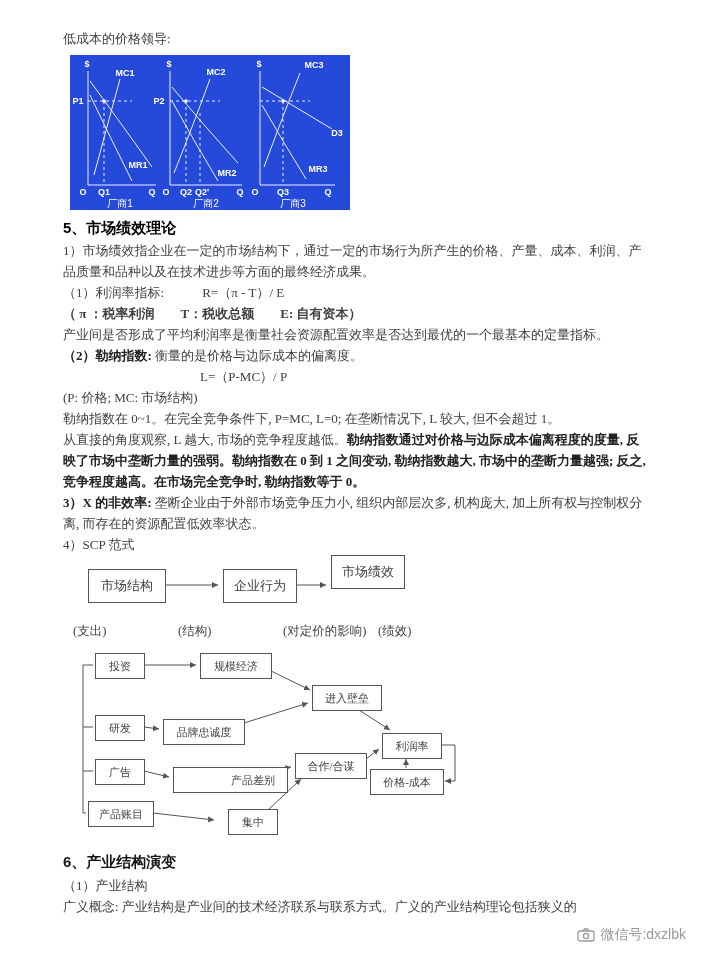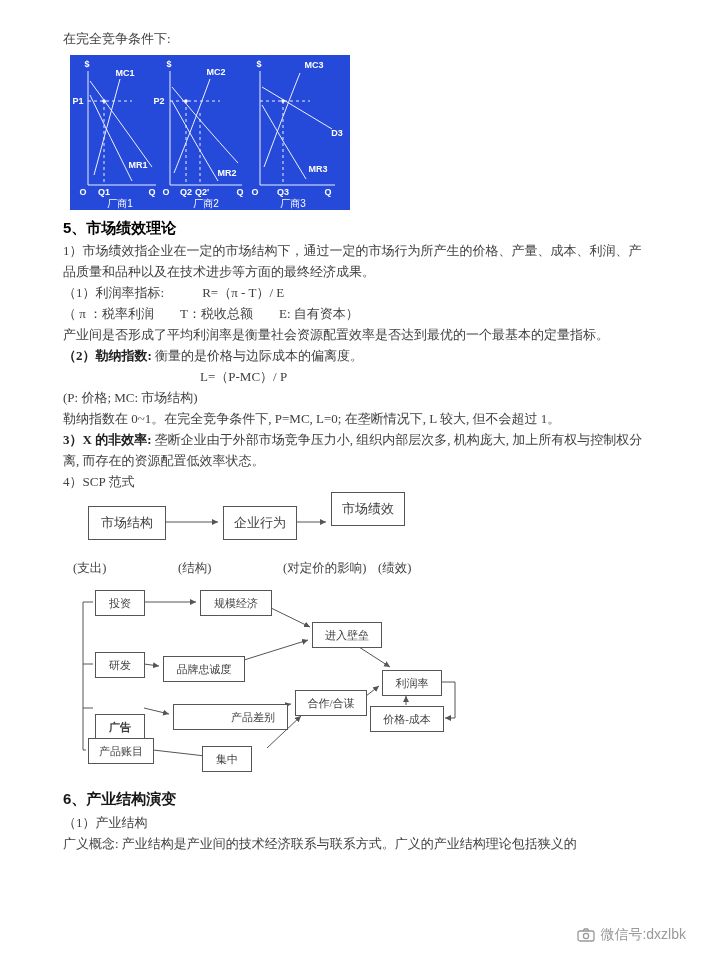--- a/index.html
+++ b/index.html
@@ -1,20 +1,20 @@
 <!DOCTYPE html>
 <html><head>
 <meta charset="utf-8">
 <style>
   html,body{margin:0;padding:0;background:#ffffff;}
   .page{width:715px;height:963px;background:#ffffff;position:relative;overflow:hidden;
         font-family:"Liberation Serif","DejaVu Serif",serif;color:#3f3f3f;}
   .content{position:absolute;left:63px;top:28px;width:589px;}
   .content p{font-size:13px;line-height:21px;margin:0;}
-  .pre{white-space:pre-wrap;}
+  .pre{white-space:pre-wrap;font-weight:bold;}
   .h-red{font-size:15px;font-weight:bold;color:#000000;margin:9px 0 2px 0;
          font-family:"Liberation Sans","DejaVu Sans",sans-serif;}
   .h-black{font-size:15px;font-weight:bold;color:#161616;margin:13px 0 3px 0;
          font-family:"Liberation Sans","DejaVu Sans",sans-serif;}
   .bold{font-weight:bold;color:#222;}
   .formula-indent{padding-left:137px;}
   .formula-gap{margin-left:38px;}
   .price-chart{margin:6px 0 0 7px;width:280px;height:155px;}
   .price-chart svg{display:block;}
   .chart-label{font-family:"Liberation Sans","DejaVu Sans",sans-serif;font-size:9px;fill:#ffffff;font-weight:bold;}
@@ -31,21 +31,21 @@
   .watermark{position:absolute;right:26px;bottom:18px;display:flex;align-items:center;gap:5px;
              color:#999;font-family:"Liberation Sans","DejaVu Sans",sans-serif;font-size:14px;
              background:rgba(255,255,255,.65);padding:1px 3px;z-index:5;}
 </style>
 </head>
 <body>
 
 <div class="page">
   <div class="content">
 
-    <p>在完全竞争条件下:</p>
+    <p>低成本的价格领导:</p>
 
     <div class="price-chart">
       <svg viewBox="0 0 280 155" width="280" height="155">
         <rect x="0" y="0" width="280" height="155" fill="#2549d8"></rect>
 
         <g stroke="#eef0ff" fill="none" stroke-width="1">
           <path d="M18,16 V130 H86"></path>
           <path d="M20,26 Q45,60 82,112"></path>
           <path d="M20,40 Q40,82 62,126"></path>
           <path d="M24,120 Q38,68 50,24"></path>
@@ -105,20 +105,21 @@
     <div class="h-red">5、市场绩效理论</div>
 
     <p>1）市场绩效指企业在一定的市场结构下，通过一定的市场行为所产生的价格、产量、成本、利润、产品质量和品种以及在技术进步等方面的最终经济成果。</p>
     <p><span>（1）利润率指标:</span><span class="formula-gap">R=（π - T）/ E</span></p>
     <p class="pre">（ π ：税率利润　　T：税收总额　　E: 自有资本）</p>
     <p>产业间是否形成了平均利润率是衡量社会资源配置效率是否达到最优的一个最基本的定量指标。</p>
     <p><span class="bold">（2）勒纳指数:</span><span> 衡量的是价格与边际成本的偏离度。</span></p>
     <p class="formula-indent">L=（P-MC）/ P</p>
     <p>(P: 价格; MC: 市场结构)</p>
     <p>勒纳指数在 0~1。在完全竞争条件下, P=MC, L=0; 在垄断情况下, L 较大, 但不会超过 1。</p>
+    <p><span>从直接的角度观察, L 越大, 市场的竞争程度越低。</span><span class="bold">勒纳指数通过对价格与边际成本偏离程度的度量, 反映了市场中垄断力量的强弱。勒纳指数在 0 到 1 之间变动, 勒纳指数越大, 市场中的垄断力量越强; 反之, 竞争程度越高。在市场完全竞争时, 勒纳指数等于 0。</span></p>
     <p><span class="bold">3）X 的非效率:</span><span> 垄断企业由于外部市场竞争压力小, 组织内部层次多, 机构庞大, 加上所有权与控制权分离, 而存在的资源配置低效率状态。</span></p>
     <p>4）SCP 范式</p>
 
     <div class="scp">
       <svg class="scp-arrows" width="589" height="90">
         <defs>
           <marker id="arrw" markerWidth="8" markerHeight="8" refX="6" refY="3" orient="auto">
             <path d="M0,0 L6,3 L0,6 z" fill="#555"></path>
           </marker>
         </defs>
@@ -156,27 +157,27 @@
           <line x1="303" y1="114" x2="316" y2="104" marker-end="url(#arrw)"></line>
           <line x1="343" y1="123" x2="343" y2="114" marker-end="url(#arrw)"></line>
           <path d="M378,100 H392 V136 H382" marker-end="url(#arrw)"></path>
         </g>
       </svg>
       <div class="flow-box" style="left:32px;top:8px;width:48px;">投资</div>
       <div class="flow-box" style="left:137px;top:8px;width:70px;">规模经济</div>
       <div class="flow-box" style="left:249px;top:40px;width:68px;">进入壁垒</div>
       <div class="flow-box" style="left:32px;top:70px;width:48px;">研发</div>
       <div class="flow-box" style="left:100px;top:74px;width:80px;">品牌忠诚度</div>
-      <div class="flow-box" style="left:32px;top:132px;width:48px;font-weight:bold;">广告</div>
+      <div class="flow-box" style="left:32px;top:114px;width:48px;">广告</div>
       <div class="flow-box" style="left:110px;top:122px;width:68px;padding-left:45px;">产品差别</div>
       <div class="flow-box" style="left:232px;top:108px;width:70px;">合作/合谋</div>
       <div class="flow-box" style="left:319px;top:88px;width:58px;">利润率</div>
       <div class="flow-box" style="left:307px;top:124px;width:72px;">价格-成本</div>
       <div class="flow-box" style="left:25px;top:156px;width:64px;">产品账目</div>
-      <div class="flow-box" style="left:139px;top:164px;width:48px;">集中</div>
+      <div class="flow-box" style="left:165px;top:164px;width:48px;">集中</div>
     </div>
 
     <div class="h-black">6、产业结构演变</div>
     <p>（1）产业结构</p>
     <p>广义概念: 产业结构是产业间的技术经济联系与联系方式。广义的产业结构理论包括狭义的</p>
 
   </div>
 
   <div class="watermark">
     <svg width="18" height="14" viewBox="0 0 18 14">

